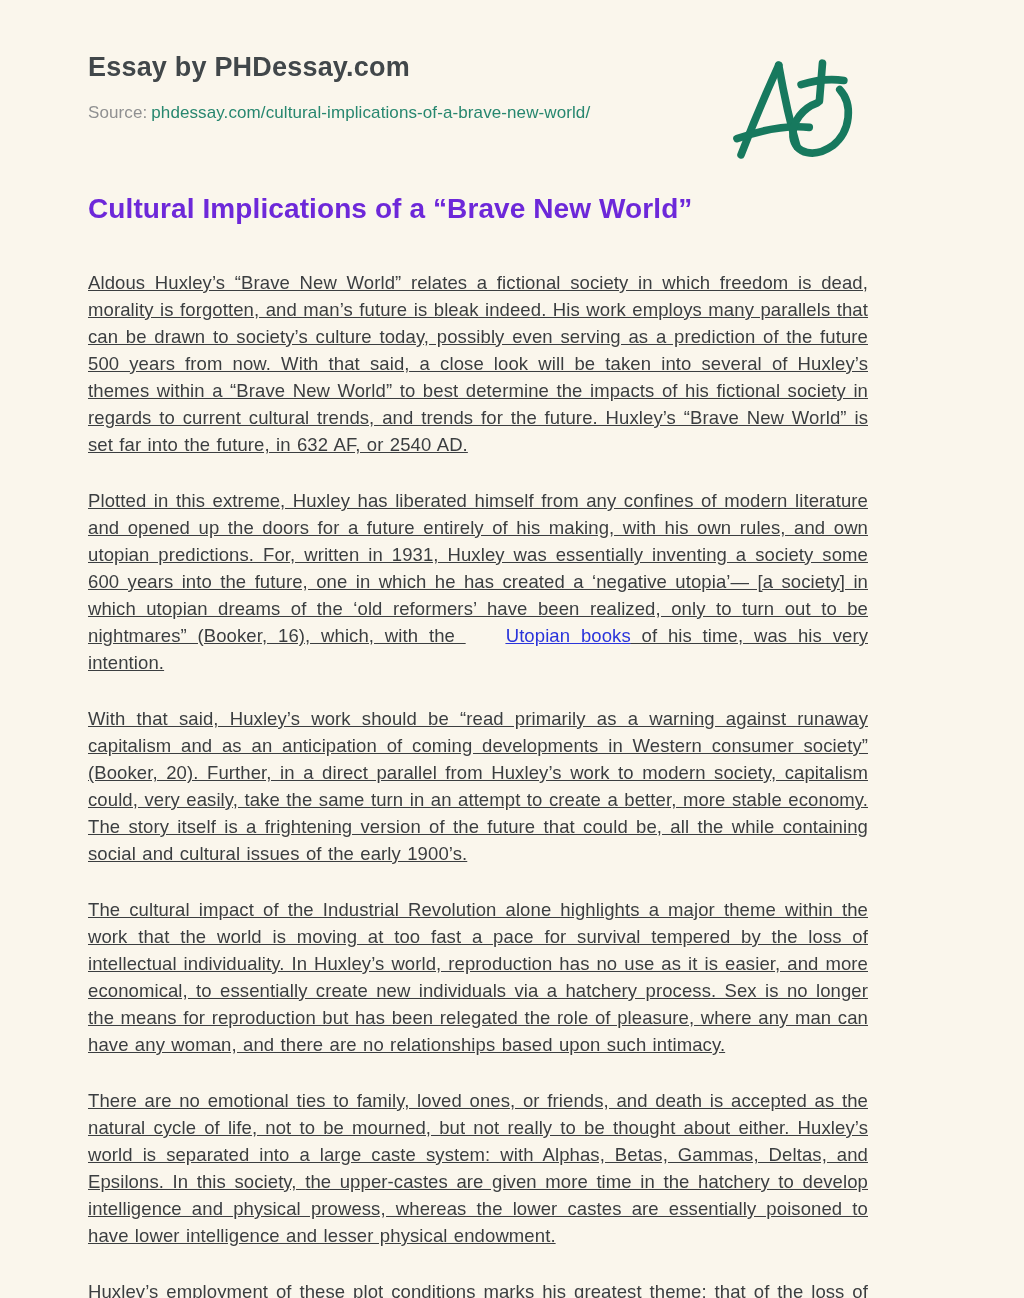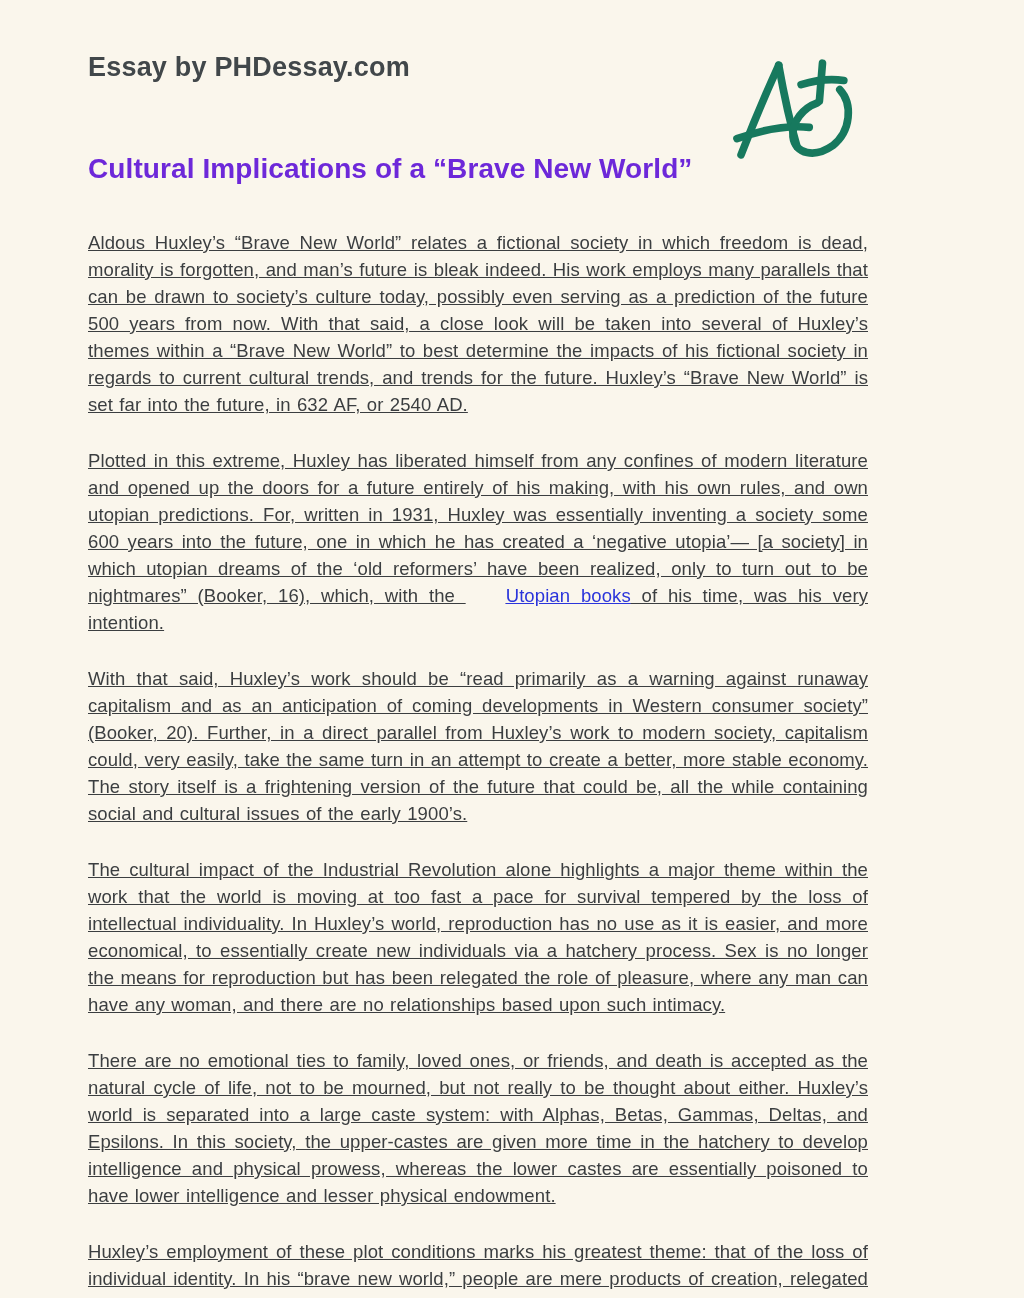--- a/index.html
+++ b/index.html
@@ -69,20 +69,21 @@
   }
   .clip-last p { margin-bottom: 0; }
 </style>
 </head>
 <body>
 
 <div class="page">
 
   <header>
     <h2 class="byline">Essay by PHDessay.com</h2>
+    <div class="source-line"><span>Source:</span><a href="#">phdessay.com/cultural-implications-of-a-brave-new-world/</a></div>
 
     <div class="logo">
       <svg viewBox="0 0 120 110" width="128" height="112" fill="none" stroke="#17795E" stroke-width="7.5" stroke-linecap="round">
         <path d="M6 101 C 18 70, 33 35, 43 13"></path>
         <path d="M43 13 C 48 41, 54 69, 61 93"></path>
         <path d="M2 85 C 28 76, 53 72, 73 74"></path>
         <path d="M86 11 C 85 23, 84 35, 83 48"></path>
         <path d="M65 32 C 78 28, 94 26, 107 28"></path>
         <path d="M103 37 C 116 51, 114 78, 96 92 C 79 104, 59 101, 57 83 C 56 68, 67 55, 81 50"></path>
       </svg>

